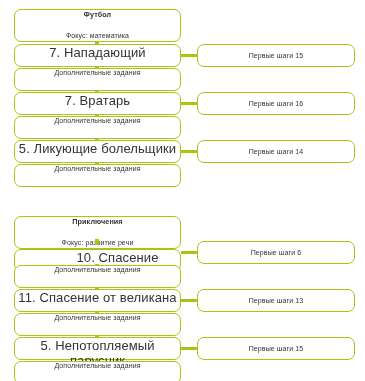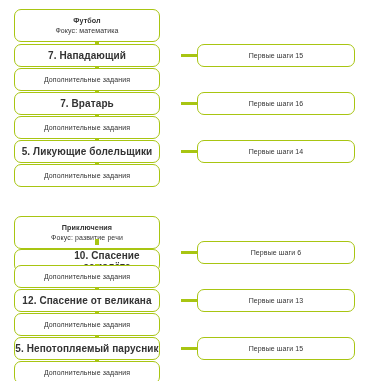--- a/index.html
+++ b/index.html
@@ -43,21 +43,22 @@
     display: flex;
     flex-direction: column;
     align-items: center;
     justify-content: center;
     text-align: center;
     color: #333333;
   }
 
   .node.left {
     left: 14px;
-    width: 146px;
+    width: 167px;
+    justify-content: space-between;
   }
 
   .node.right {
     left: 197px;
     width: 158px;
   }
 
   .node.header {
     height: 33px;
   }
@@ -77,22 +78,22 @@
     letter-spacing: 0.1px;
   }
 
   .title-sub {
     font-size: 7px;
     line-height: 10px;
     letter-spacing: 0.1px;
   }
 
   .item-label {
-    font-size: 10px;
-    font-weight: bold;
+    font-size: 13px;
+    font-weight: normal;
     letter-spacing: 0.1px;
   }
 
   .sub-label {
     font-size: 7px;
     letter-spacing: 0.1px;
   }
 
   .right-label {
     font-size: 7px;
@@ -179,21 +180,21 @@
       <div class="right-label">Первые шаги 6</div>
     </div>
     <div class="spine" style="top:264px; height:6px;"></div>
 
     <div class="node left sub" style="top:265px;">
       <div class="sub-label">Дополнительные задания</div>
     </div>
     <div class="spine" style="top:288px; height:6px;"></div>
 
     <div class="node left item" style="top:289px;">
-      <div class="item-label">12. Спасение от великана</div>
+      <div class="item-label">11. Спасение от великана</div>
     </div>
     <div class="connector" style="top:299px;"></div>
     <div class="node right item" style="top:289px;">
       <div class="right-label">Первые шаги 13</div>
     </div>
     <div class="spine" style="top:312px; height:6px;"></div>
 
     <div class="node left sub" style="top:313px;">
       <div class="sub-label">Дополнительные задания</div>
     </div>

